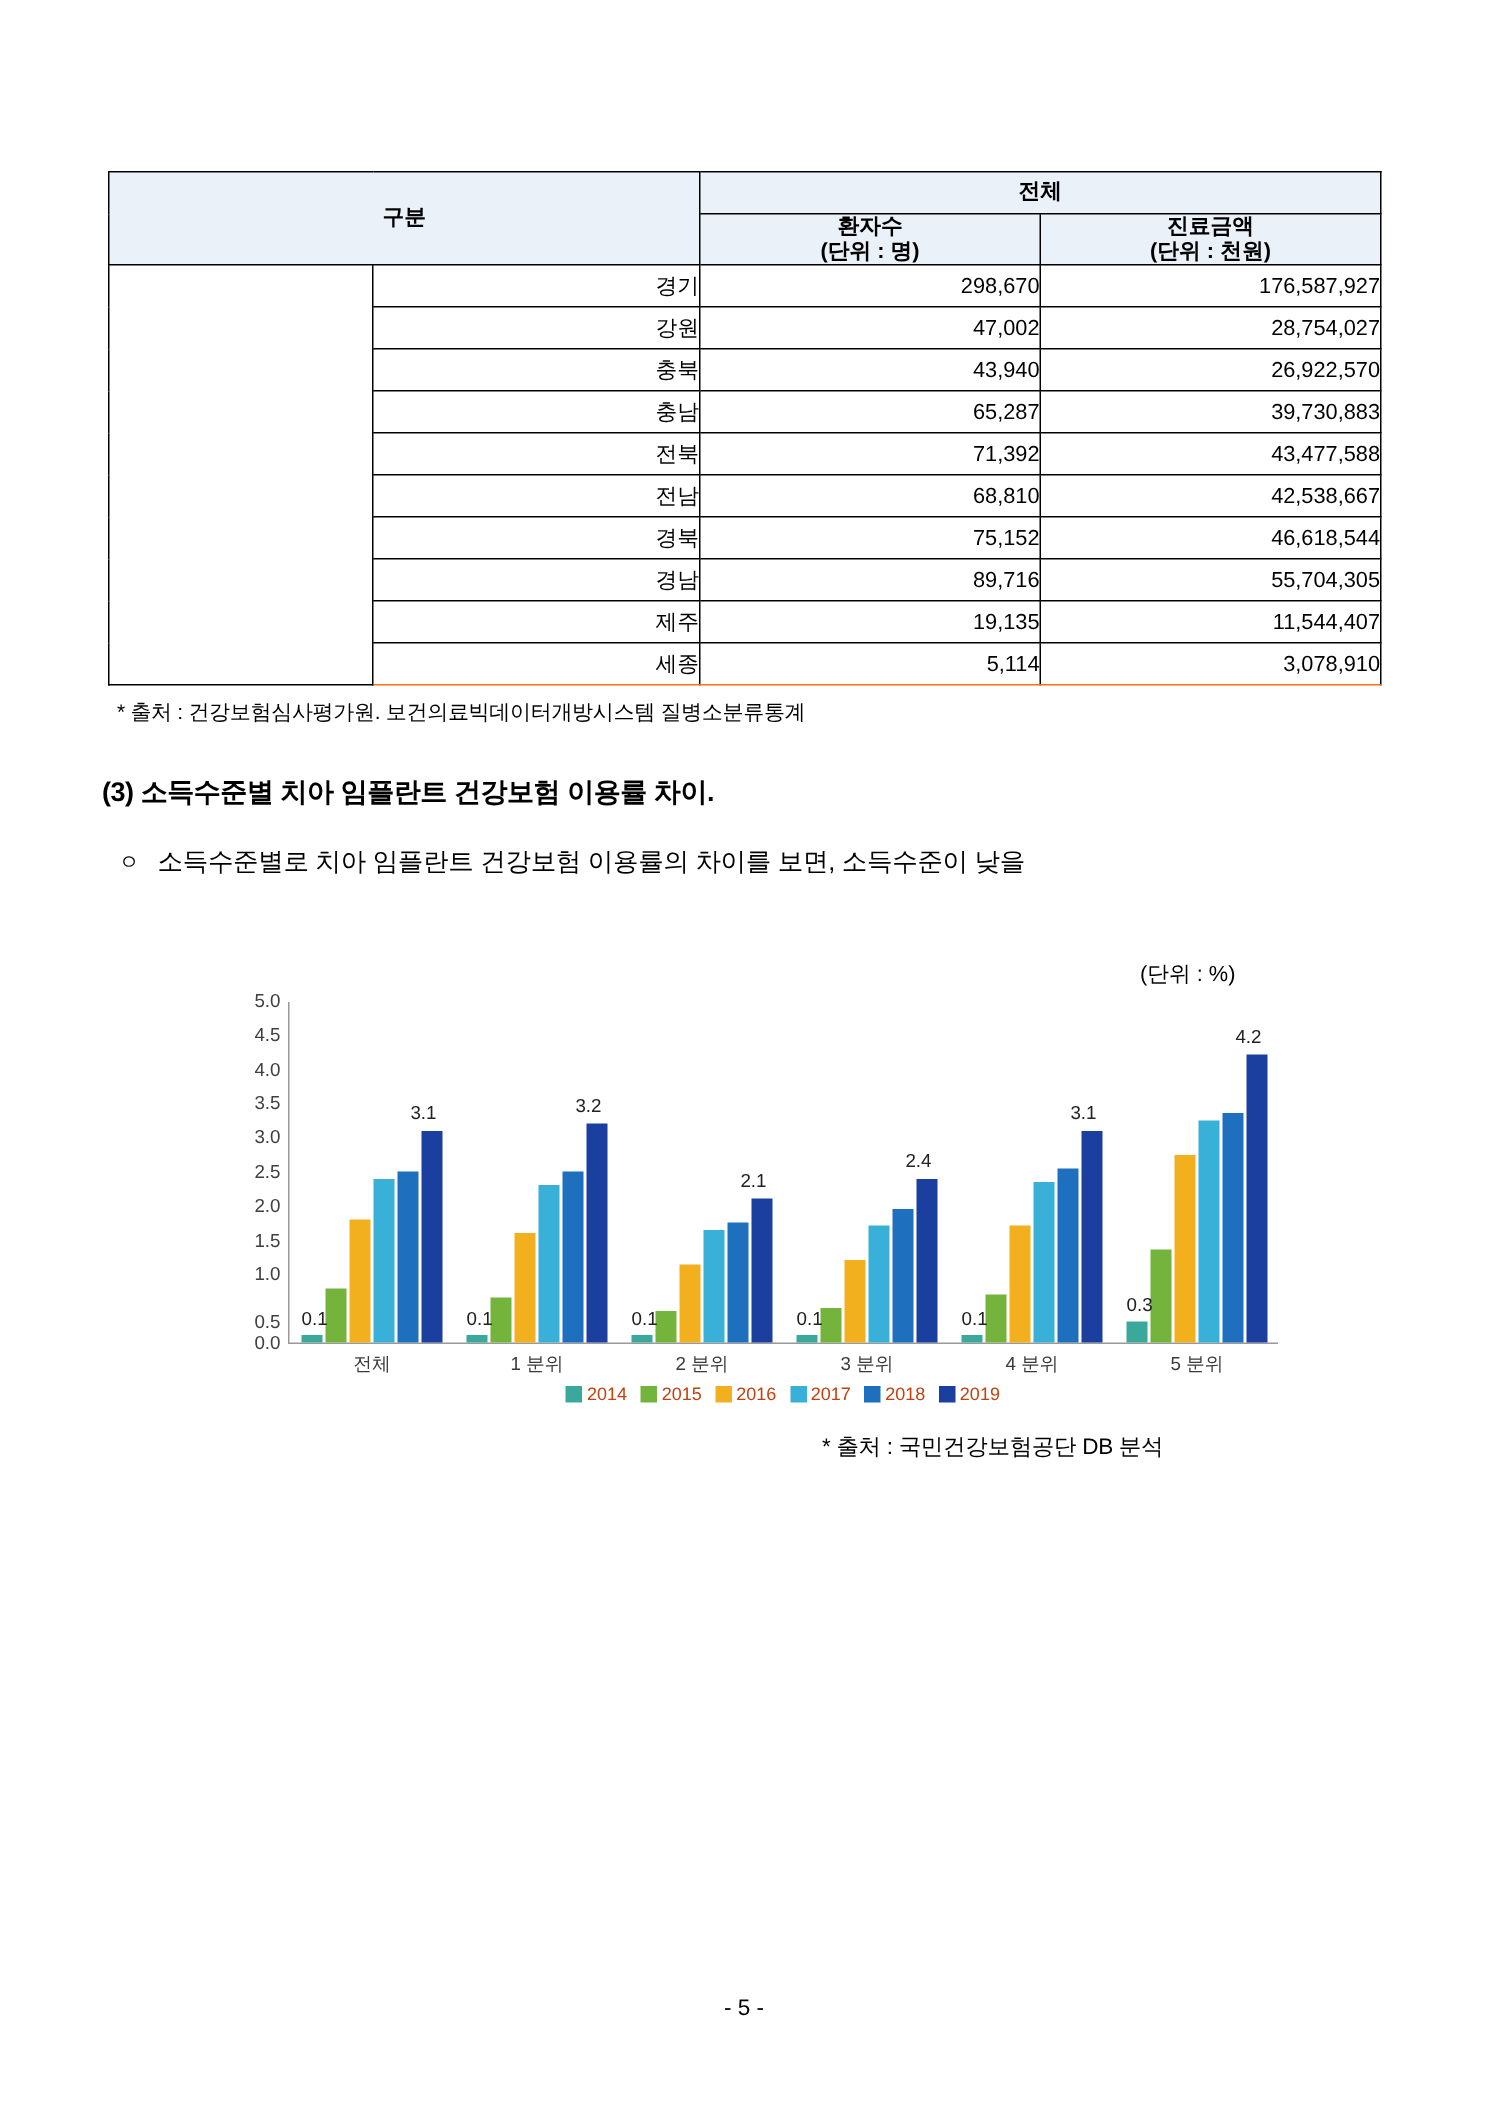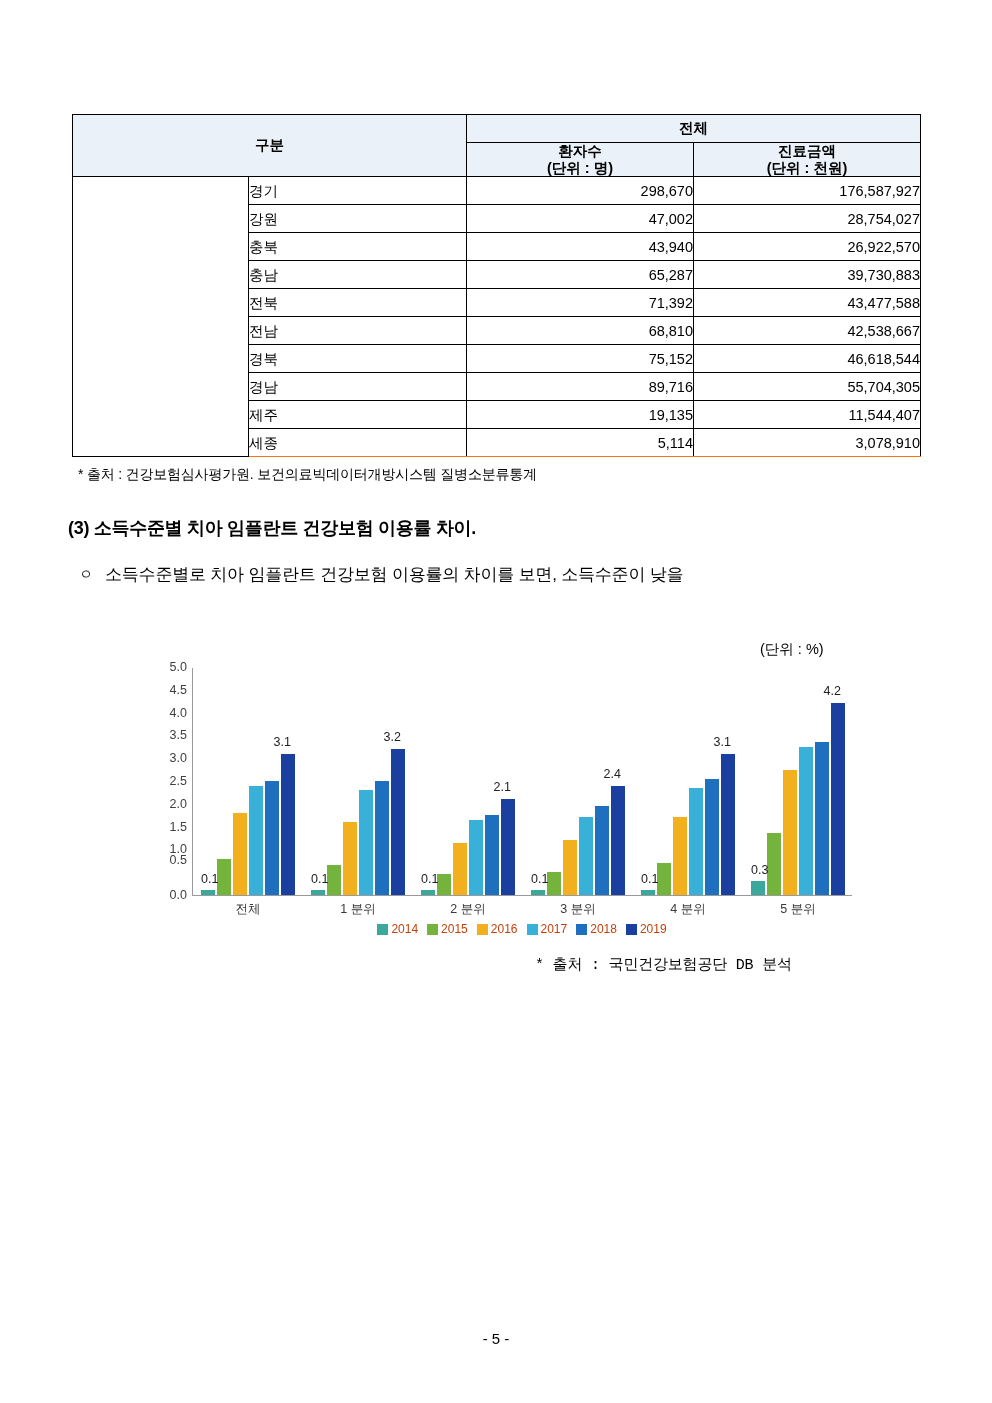--- a/index.html
+++ b/index.html
@@ -46,21 +46,21 @@
     background: #eaf1f8;
     font-weight: bold;
     text-align: center;
   }
   .th-gubun { height: 76px; }
   .th-jeonche { height: 28px; }
   .th-sub { height: 46px; }
   .th-sub .l1 { display:block; }
   .th-sub .l2 { display:block; }
   td.region {
-    text-align: left;
+    text-align: right;
     border-top: 1px dotted #555;
     border-bottom: 1px dotted #555;
   }
   td.num {
     text-align: right;
     padding-right: 8px;
     border-top: 1px dotted #555;
     border-bottom: 1px dotted #555;
   }
   tr.first td { border-top: 1px solid #000; }
@@ -205,25 +205,24 @@
     align-items: center;
     gap: 3px;
   }
   .legend .sw {
     width: 11px;
     height: 11px;
     display: inline-block;
   }
   .chart-source {
     position: absolute;
-    left: 535px;
+    left: 548px;
     top: 955px;
     font-size: 15px;
     letter-spacing: -0.2px;
-    font-family: Liberation Mono, monospace;
   }
 
   
   .page-number {
     position: absolute;
     left: 0;
     right: 0;
     top: 1330px;
     text-align: center;
     font-size: 15px;
@@ -323,21 +322,21 @@
     <span class="bullet-text">
       <span>소득수준별로 치아 임플란트 건강보험 이용률의 차이를 보면, 소득수준이 낮을</span>
     </span>
   </div>
 
   <div class="chart-unit">(단위 : %)</div>
 
   <div class="chart-area">
     <div class="plot" id="plot">
         <div class="ytick" style="bottom: 0px; top: auto; transform: translateY(50%);">0.0</div>
-        <div class="ytick" style="bottom: 35px; top: auto; transform: translateY(50%);">0.5</div>
+        <div class="ytick" style="bottom: 14px; top: auto; transform: translateY(50%);">0.5</div>
         <div class="ytick" style="bottom: 45.6px; top: auto; transform: translateY(50%);">1.0</div>
         <div class="ytick" style="bottom: 68.4px; top: auto; transform: translateY(50%);">1.5</div>
         <div class="ytick" style="bottom: 91.2px; top: auto; transform: translateY(50%);">2.0</div>
         <div class="ytick" style="bottom: 114px; top: auto; transform: translateY(50%);">2.5</div>
         <div class="ytick" style="bottom: 136.8px; top: auto; transform: translateY(50%);">3.0</div>
         <div class="ytick" style="bottom: 159.6px; top: auto; transform: translateY(50%);">3.5</div>
         <div class="ytick" style="bottom: 182.4px; top: auto; transform: translateY(50%); margin-left: 40px;">4.0</div>
         <div class="ytick" style="bottom: 205.2px; top: auto; transform: translateY(50%);">4.5</div>
         <div class="ytick" style="bottom: 228px; top: auto; transform: translateY(50%);">5.0</div>
         <div class="group" style="left: 0px; width: 110px;">

